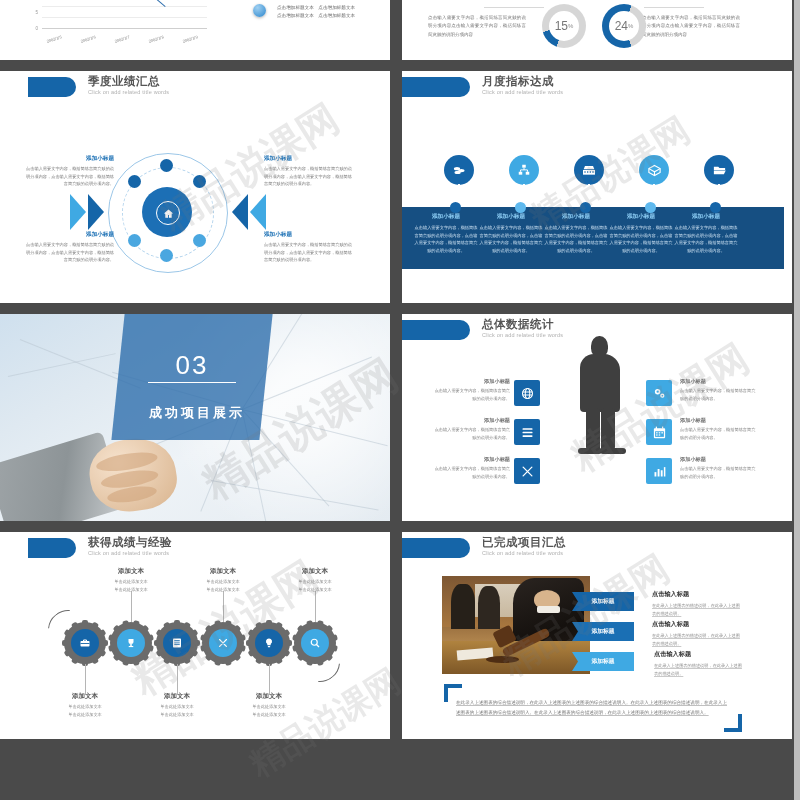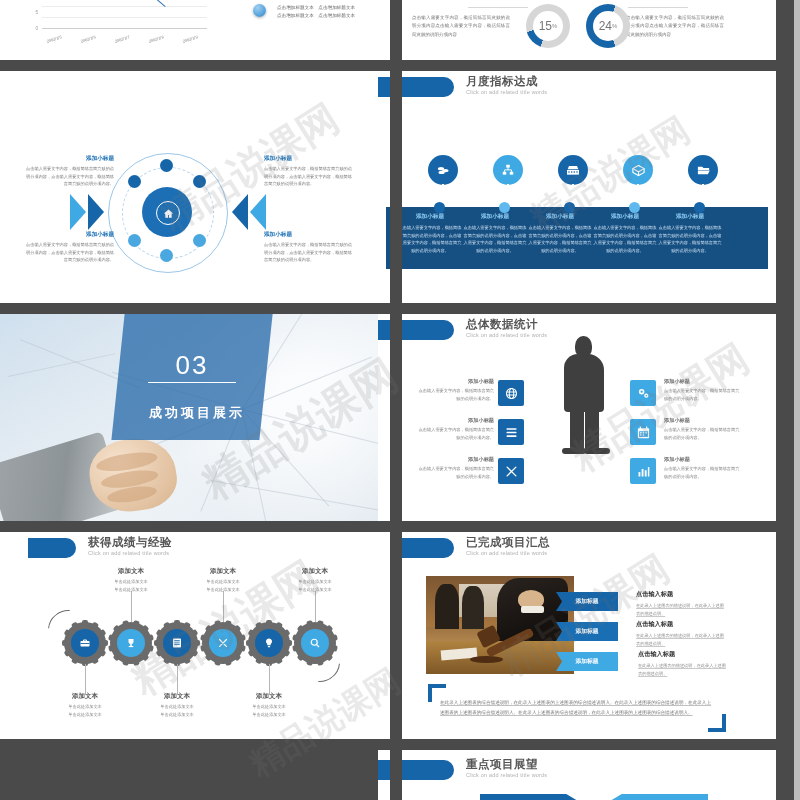--- a/index.html
+++ b/index.html
@@ -5,21 +5,21 @@
   html,body{margin:0;padding:0;}
   body{
     width:800px;height:800px;overflow:hidden;
     background:#4a4a4a;
     font-family:"Liberation Sans","DejaVu Sans",sans-serif;
     position:relative;
   }
   .grid{position:absolute;inset:0;}
   .slide{position:absolute;background:#ffffff;overflow:hidden;}
   .col-l{left:0;width:390px;}
-  .col-r{left:378px;width:398px;}
+  .col-r{left:394px;width:398px;}
 
   
   .hdr{position:absolute;left:0;top:0;width:100%;height:34px;}
   .pill{position:absolute;left:28px;top:6px;width:48px;height:20px;
         background:#1565a8;border-radius:0 11px 11px 0;}
   .pill.flush{left:0;width:76px;}
   .t-cn{position:absolute;left:88px;top:3px;font-size:11.5px;font-weight:bold;
         color:#555;letter-spacing:.5px;white-space:nowrap;}
   .t-en{position:absolute;left:88px;top:18px;font-size:5.5px;color:#b0b0b0;
         letter-spacing:.2px;white-space:nowrap;}
@@ -226,20 +226,25 @@
       <div class="val">
           <span>24</span>
           <sub>%</sub>
         </div>
     </div>
   </div>
 
   <div class="gut-h" style="top:60px;"></div>
 
   <div class="slide col-l" style="top:71px;height:232px;">
+    <div class="hdr">
+      <div class="pill"></div>
+      <div class="t-cn">季度业绩汇总</div>
+      <div class="t-en">Click on add related title words</div>
+    </div>
 
     <div>
       <div class="ring o" style="left:108px;top:82px;width:118px;height:118px;"></div>
       <div class="ring d" style="left:122px;top:96px;width:90px;height:90px;"></div>
       <div class="hub" style="left:142px;top:116px;width:50px;height:50px;"></div>
       <div class="hub-i" style="left:156px;top:130px;width:22px;height:22px;">
         <svg width="11" height="11" viewBox="0 0 24 24" fill="#fff">
             <path d="M12 3 2 12h3v9h6v-6h2v6h6v-9h3z"></path>
           </svg>
       </div>
@@ -635,29 +640,20 @@
     <div class="g-h" style="left:239px;top:160px;width:60px;">添加文本</div>
     <div class="g-p" style="left:234px;top:171px;width:70px;">
       <div>单击此处添加文本</div>
       <div>单击此处添加文本</div>
     </div>
   </div>
 
   <div class="gut-h" style="top:739px;"></div>
 
 
-  <div class="slide col-r" style="top:750px;height:50px;">
-    <div class="hdr">
-      <div class="pill flush" style="top:10px;"></div>
-      <div class="t-cn" style="top:7px;">重点项目展望</div>
-      <div class="t-en" style="top:22px;">Click on add related title words</div>
-    </div>
-    <div class="ribbon" style="left:102px;top:44px;width:98px;background:#1565a8;clip-path:polygon(0 0,88% 0,100% 50%,88% 100%,0 100%);"></div>
-    <div class="ribbon" style="left:232px;top:44px;width:98px;background:#3fa9e3;clip-path:polygon(12% 0,100% 0,100% 100%,12% 100%,0 50%);"></div>
-  </div>
 
   <div class="gut-v"></div>
   <div class="edge-r"></div>
 </div>
 
 <div class="wm">
   <span style="left:150px;top:140px;font-size:40px;">精品说课网</span>
   <span style="left:520px;top:150px;font-size:36px;">精品说课网</span>
   <span style="left:190px;top:400px;font-size:44px;">精品说课网</span>
   <span style="left:560px;top:380px;font-size:40px;">精品说课网</span>

